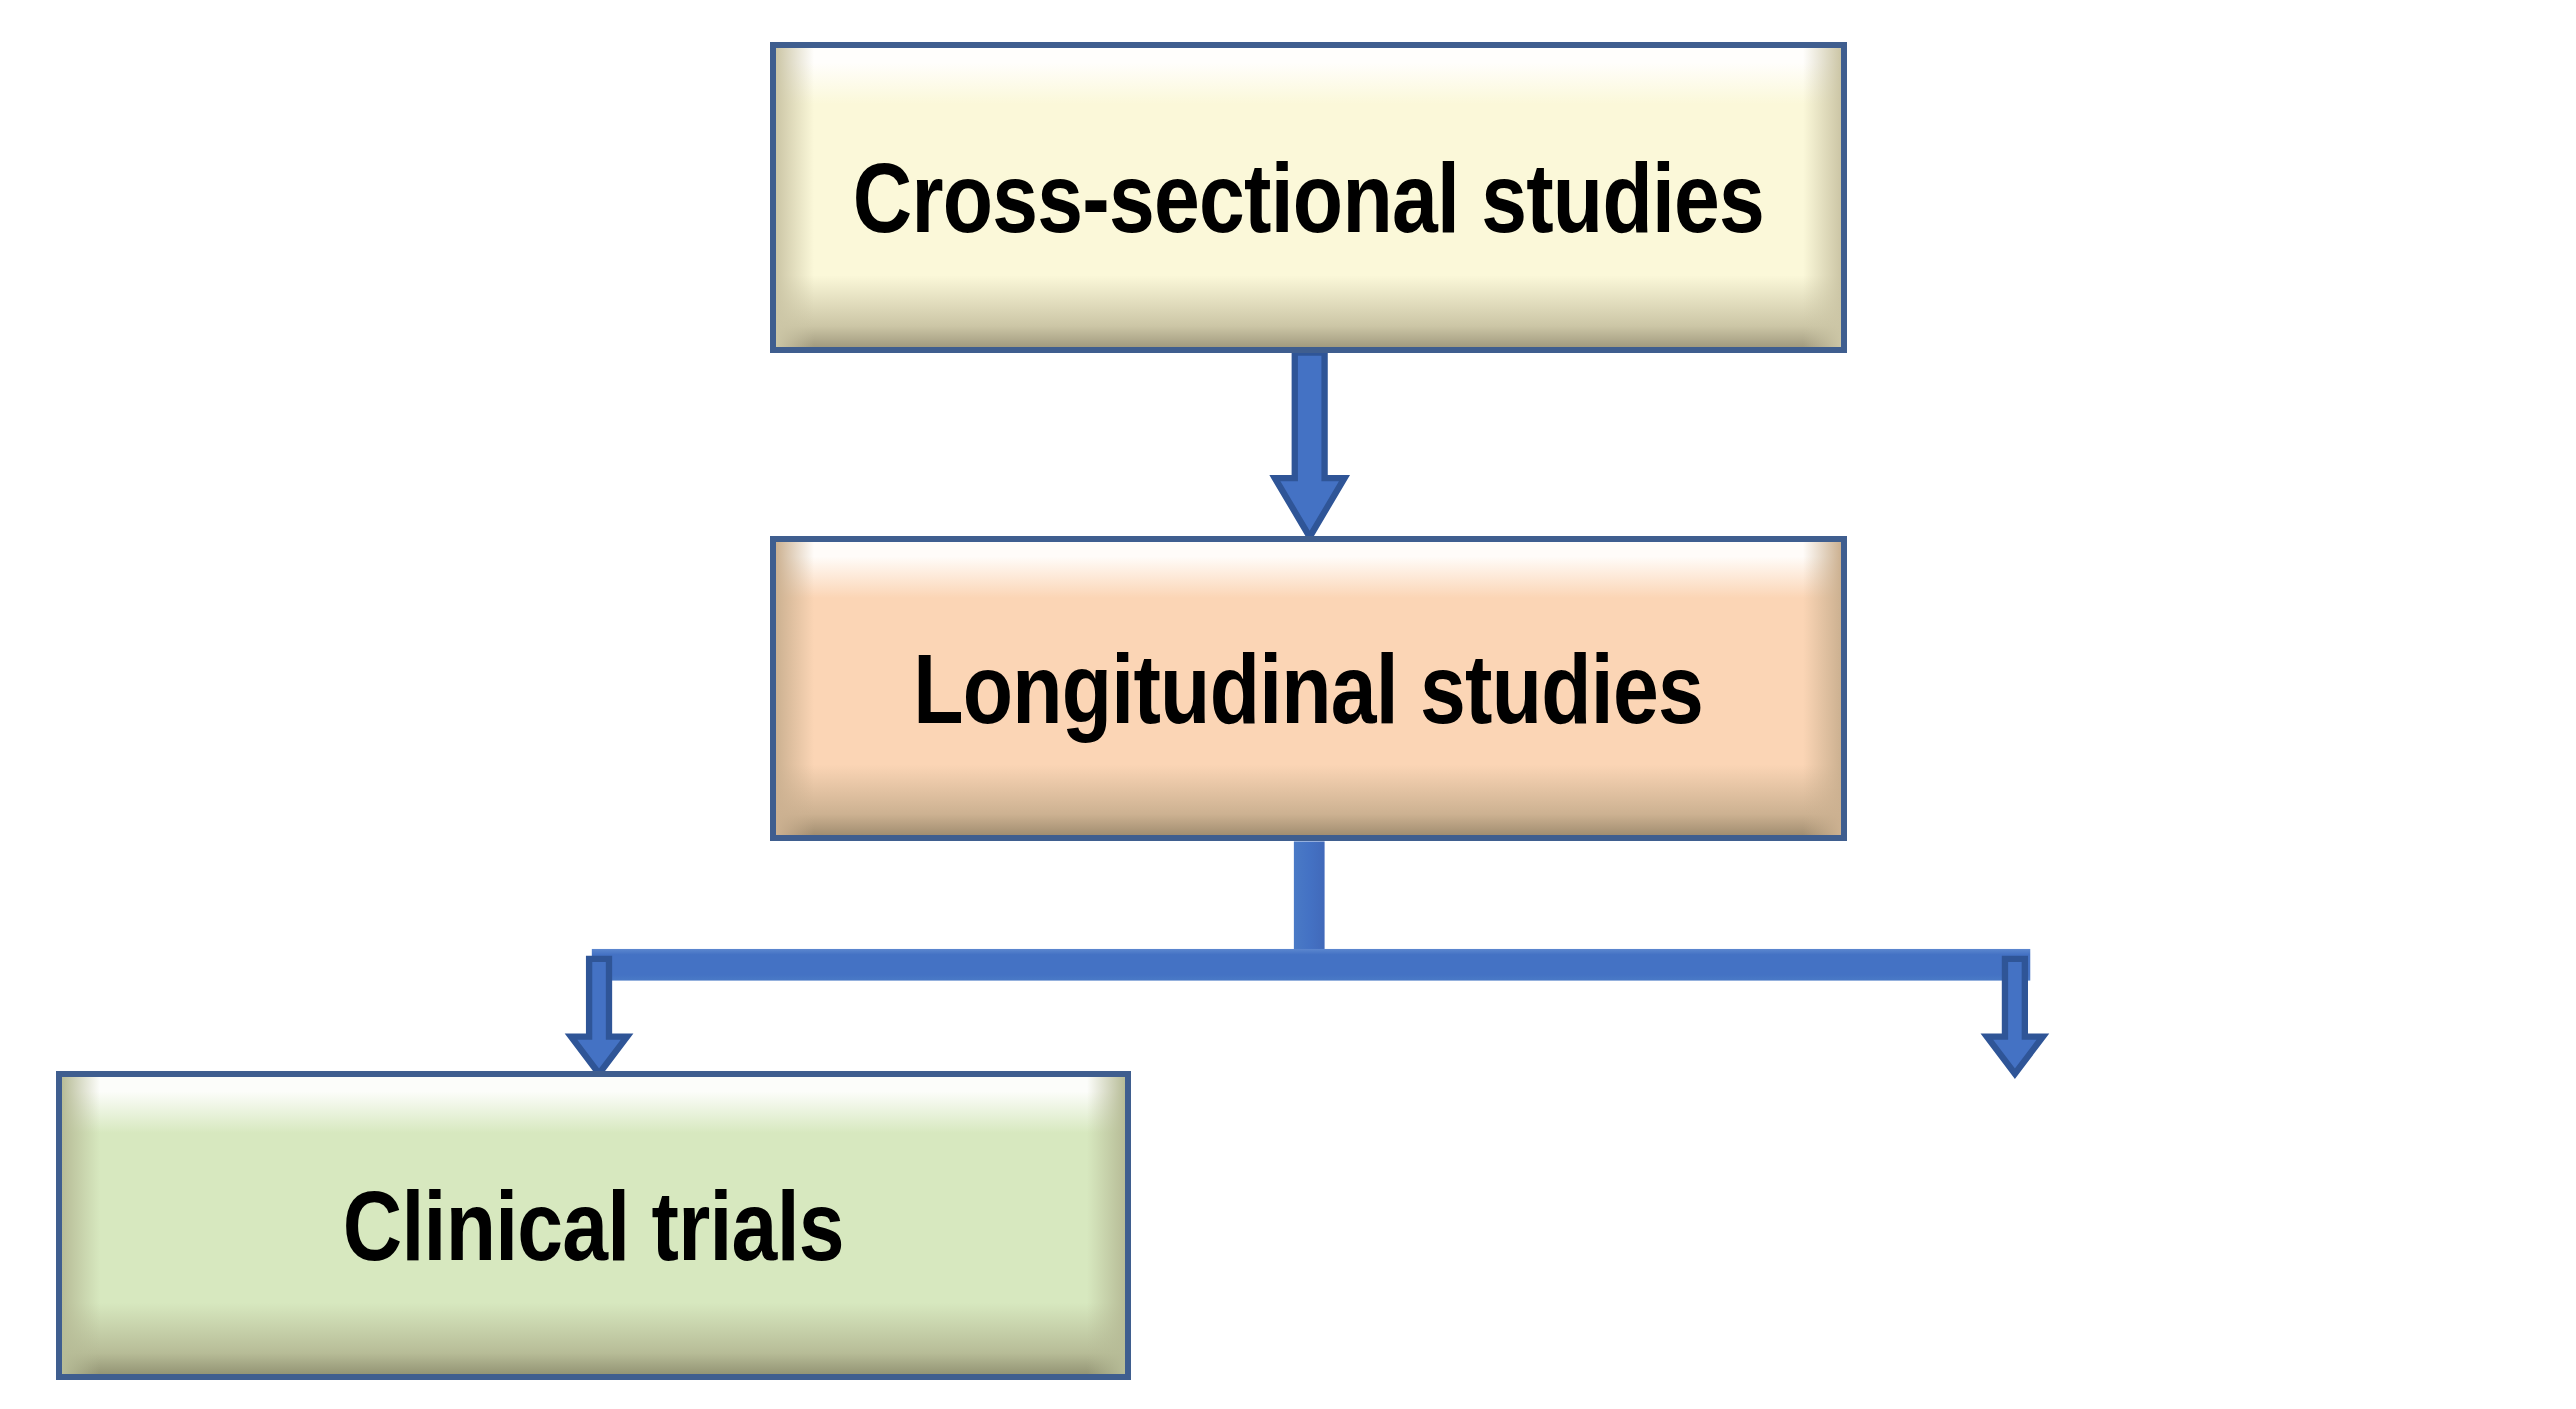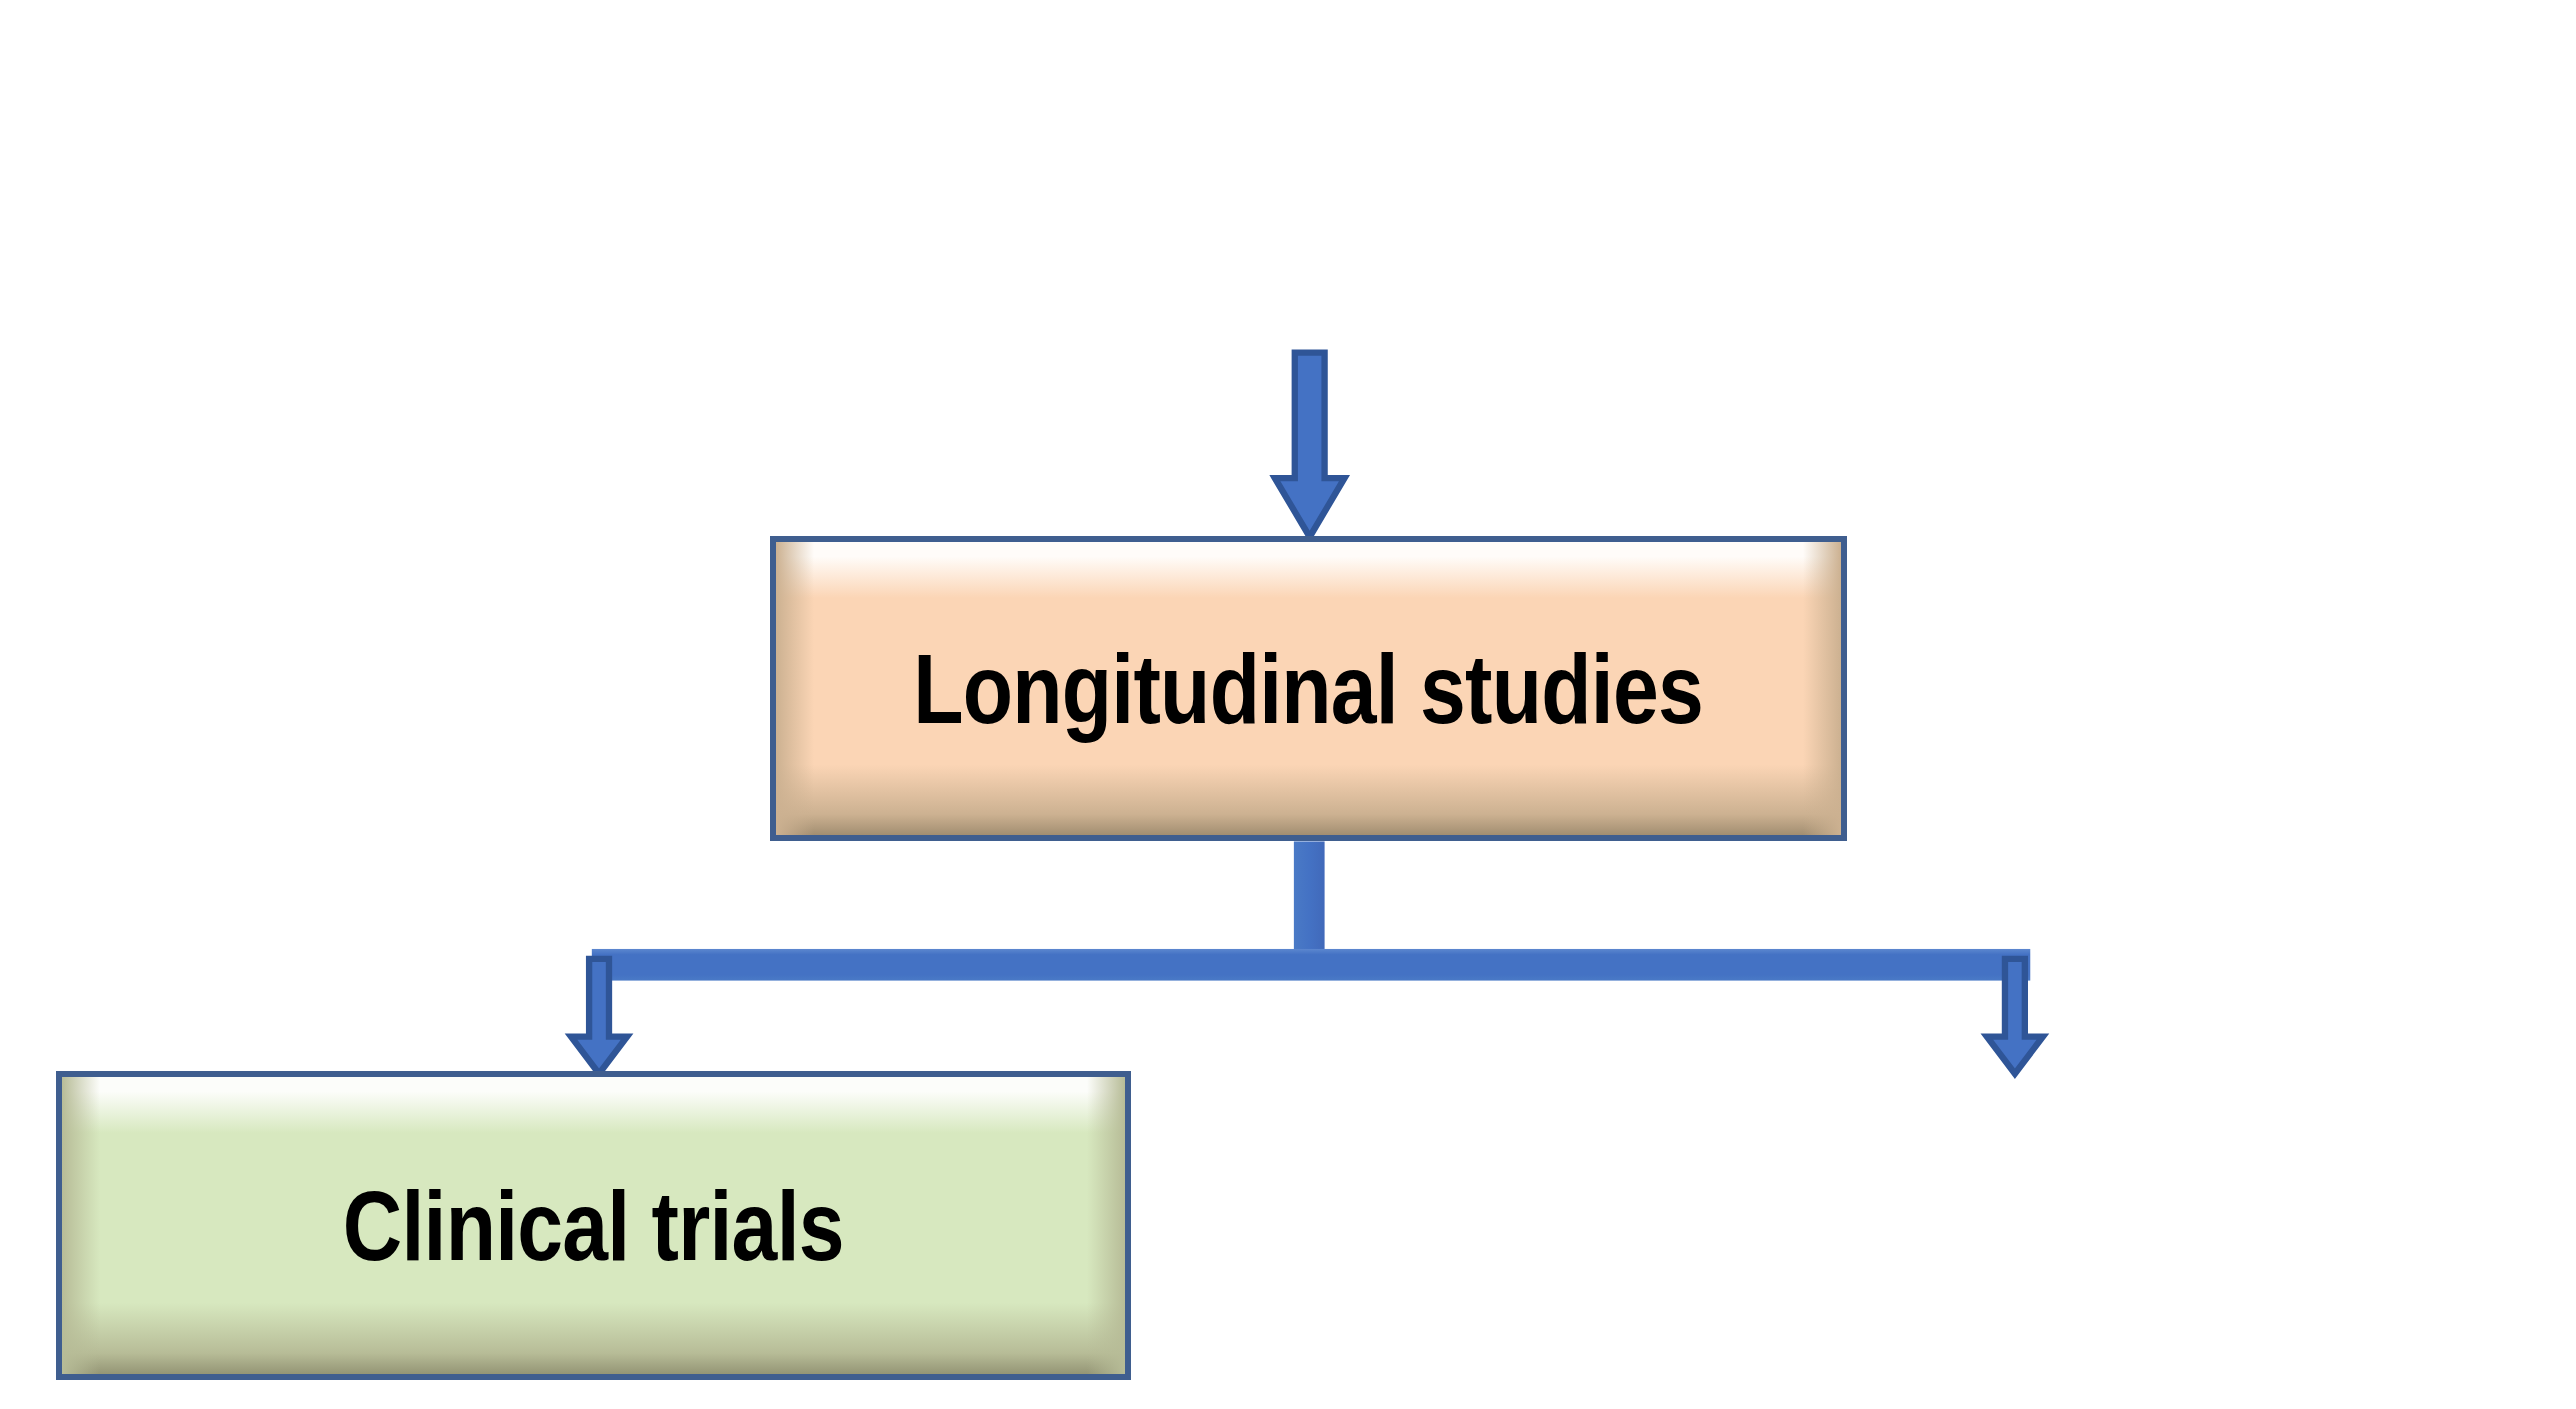--- a/index.html
+++ b/index.html
@@ -140,20 +140,25 @@
                L 2241 1061
                L 2241 1147
                L 2261 1147
                L 2230 1188
                L 2199 1147
                L 2219 1147
                Z" fill="#4472c4" stroke="#2f5597" stroke-width="7" stroke-linejoin="miter"></path>
     </g>
   </svg>
 
+  <div class="flow-box" id="box-cross-sectional" style="border-color: rgb(63, 94, 143); background: rgb(251, 248, 217);">
+    <div class="bevel-v" style="background: linear-gradient(rgb(255, 254, 252) 0px, rgb(255, 254, 252) 14.5px, rgb(251, 248, 217) 56px, rgb(251, 248, 217) 76%, rgb(204, 198, 166) 93%, rgb(162, 155, 127) 100%);"></div>
+    <div class="bevel-h" style="background: linear-gradient(to right, rgb(204, 198, 166) 0px, rgba(255, 255, 255, 0) 38px, rgba(255, 255, 255, 0) calc(100% - 38px), rgb(204, 198, 166) 100%);"></div>
+    <span class="label">Cross-sectional studies</span>
+  </div>
 
   <div class="flow-box" id="box-longitudinal" style="border-color: rgb(63, 94, 143); background: #8b5cf6;">
     <div class="bevel-v" style="background: linear-gradient(rgb(255, 252, 249) 0px, rgb(255, 252, 249) 14.5px, rgb(251, 213, 181) 56px, rgb(251, 213, 181) 76%, rgb(204, 177, 145) 93%, rgb(162, 142, 113) 100%);"></div>
     <div class="bevel-h" style="background: linear-gradient(to right, rgb(204, 177, 145) 0px, rgba(255, 255, 255, 0) 38px, rgba(255, 255, 255, 0) calc(100% - 38px), rgb(204, 177, 145) 100%);"></div>
     <span class="label">Longitudinal studies</span>
   </div>
 
   <div class="flow-box" id="box-clinical-trials" style="border-color: rgb(63, 94, 143); background: #ef4444;">
     <div class="bevel-v" style="background: linear-gradient(rgb(252, 253, 250) 0px, rgb(252, 253, 250) 14.5px, rgb(215, 232, 191) 56px, rgb(215, 232, 191) 76%, rgb(183, 188, 151) 93%, rgb(148, 149, 117) 100%);"></div>
     <div class="bevel-h" style="background: linear-gradient(to right, rgb(183, 188, 151) 0px, rgba(255, 255, 255, 0) 38px, rgba(255, 255, 255, 0) calc(100% - 38px), rgb(183, 188, 151) 100%);"></div>

